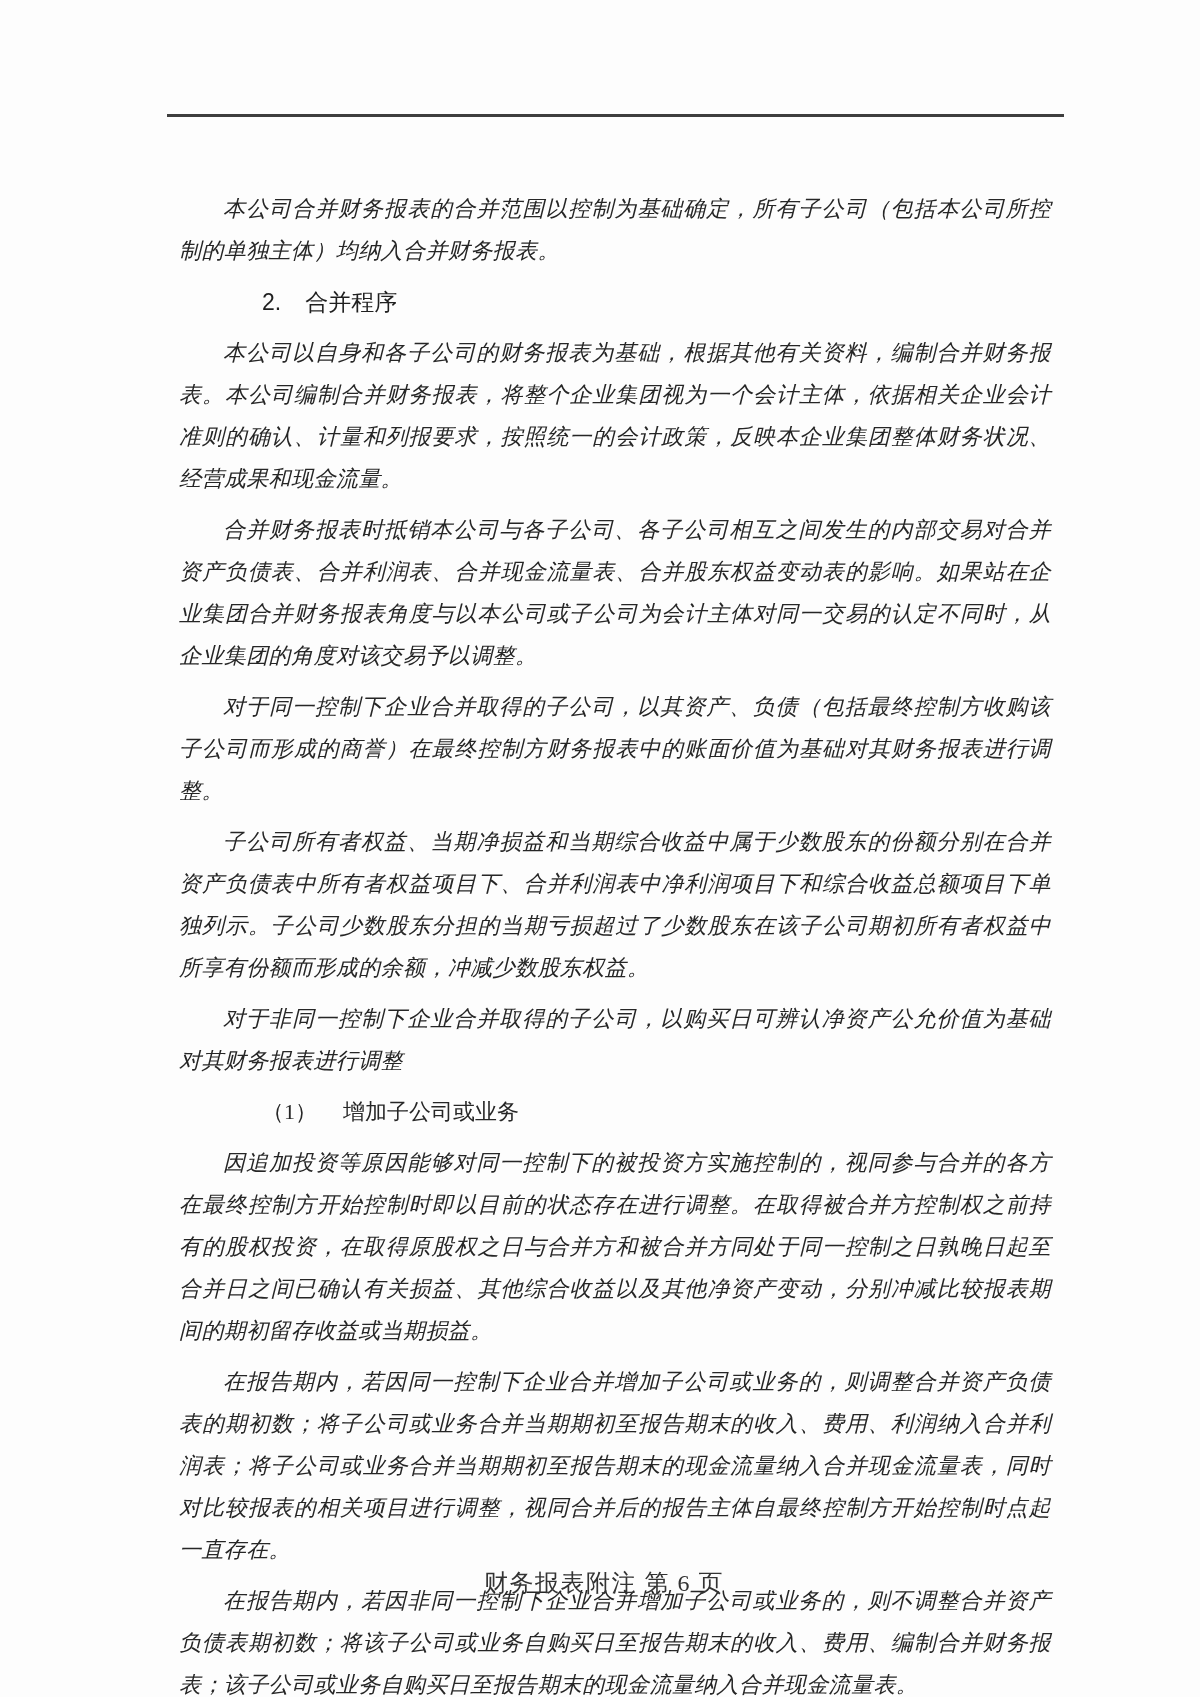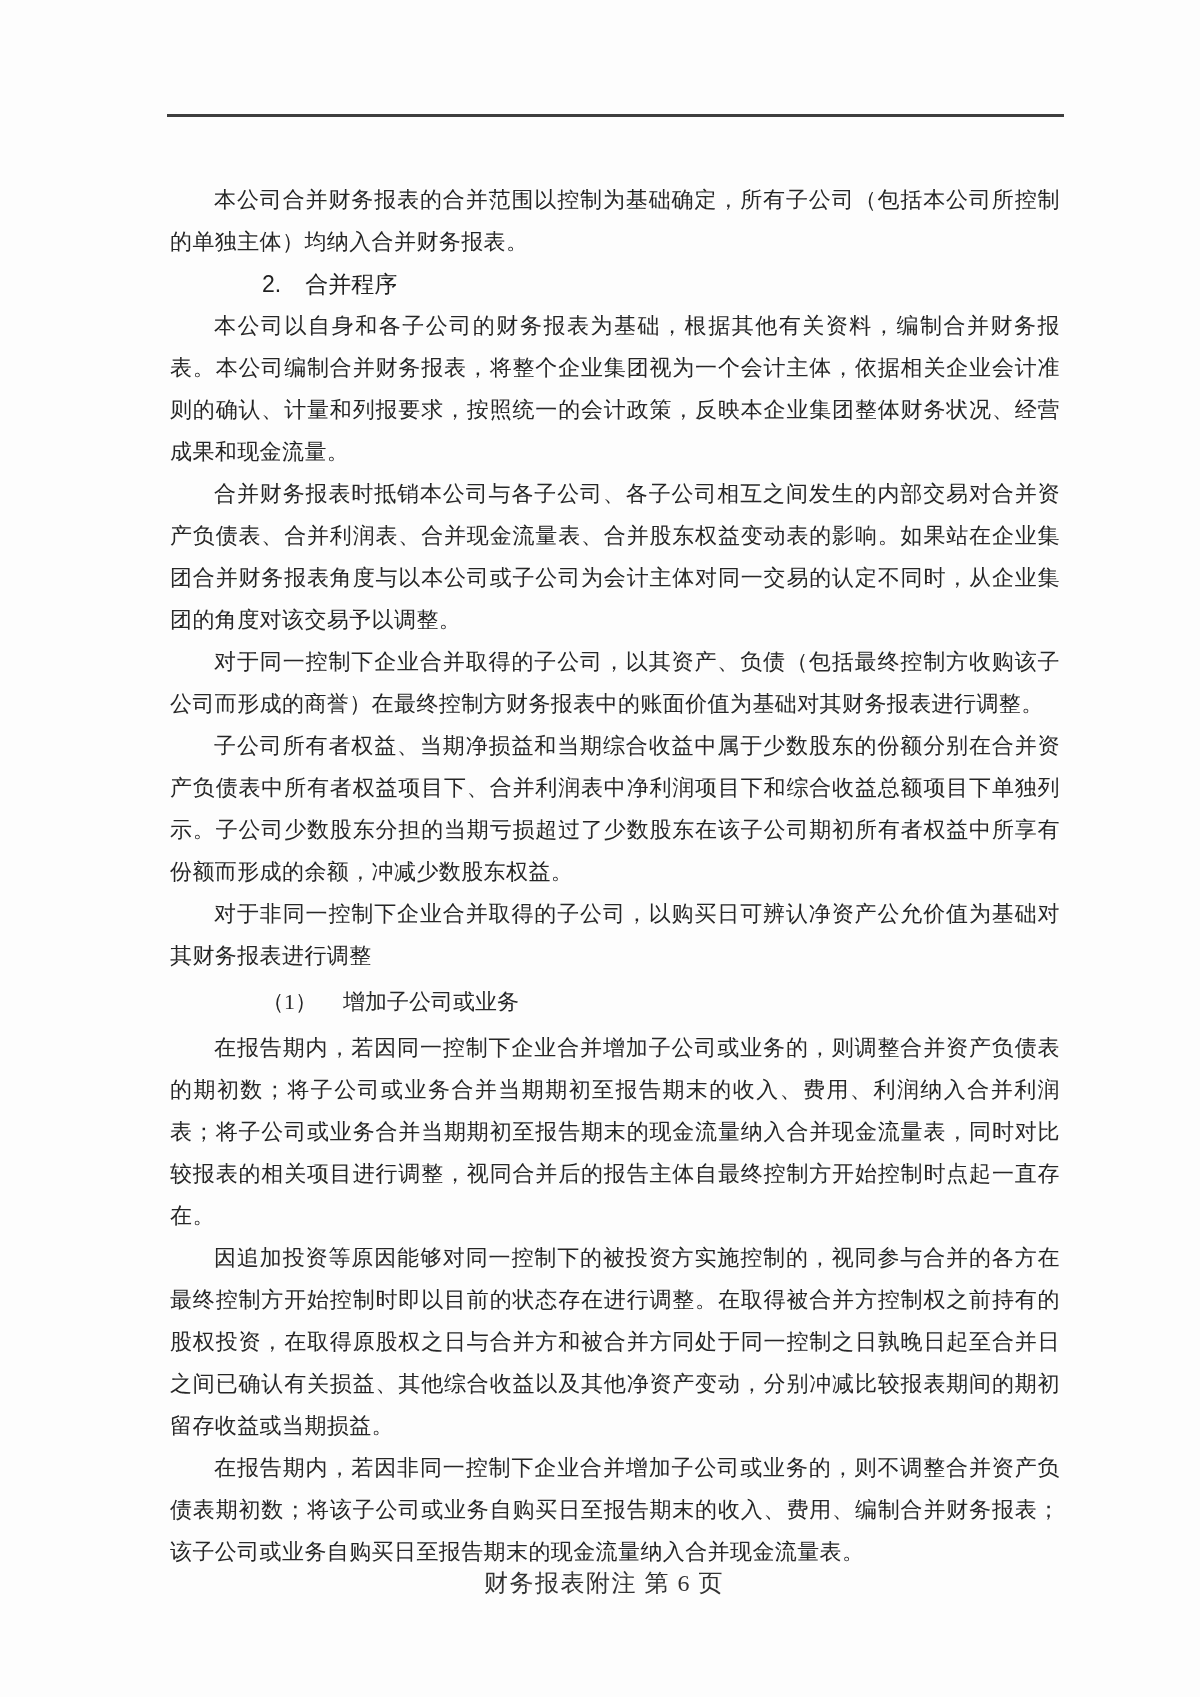--- a/index.html
+++ b/index.html
@@ -27,23 +27,24 @@
     position: absolute;
     left: 170px;
     top: 179px;
     width: 890px;
     font-size: 22px;
     line-height: 42px;
     text-align: justify;
     text-justify: inter-character;
   }
   .para {
-    margin: 0;
+    margin: 9px;
     text-indent: 2em;
     letter-spacing: 0.4px;
+    font-style: italic;
   }
   .heading {
     margin: 0;
     text-indent: 2em;
     font-weight: 400;
     font-size: 23px;
     font-family: "Liberation Sans", "DejaVu Sans", sans-serif;
     color: #1f1f1f;
   }
   .heading .h-num {
@@ -90,23 +91,23 @@
     <p class="para">合并财务报表时抵销本公司与各子公司、各子公司相互之间发生的内部交易对合并资产负债表、合并利润表、合并现金流量表、合并股东权益变动表的影响。如果站在企业集团合并财务报表角度与以本公司或子公司为会计主体对同一交易的认定不同时，从企业集团的角度对该交易予以调整。</p>
 
     <p class="para">对于同一控制下企业合并取得的子公司，以其资产、负债（包括最终控制方收购该子公司而形成的商誉）在最终控制方财务报表中的账面价值为基础对其财务报表进行调整。</p>
 
     <p class="para">子公司所有者权益、当期净损益和当期综合收益中属于少数股东的份额分别在合并资产负债表中所有者权益项目下、合并利润表中净利润项目下和综合收益总额项目下单独列示。子公司少数股东分担的当期亏损超过了少数股东在该子公司期初所有者权益中所享有份额而形成的余额，冲减少数股东权益。</p>
 
     <p class="para">对于非同一控制下企业合并取得的子公司，以购买日可辨认净资产公允价值为基础对其财务报表进行调整</p>
 
     <p class="subheading"><span class="h-num">（1）</span><span class="h-label">增加子公司或业务</span></p>
 
+    <p class="para">因追加投资等原因能够对同一控制下的被投资方实施控制的，视同参与合并的各方在最终控制方开始控制时即以目前的状态存在进行调整。在取得被合并方控制权之前持有的股权投资，在取得原股权之日与合并方和被合并方同处于同一控制之日孰晚日起至合并日之间已确认有关损益、其他综合收益以及其他净资产变动，分别冲减比较报表期间的期初留存收益或当期损益。</p>
+
     <p class="para">在报告期内，若因同一控制下企业合并增加子公司或业务的，则调整合并资产负债表的期初数；将子公司或业务合并当期期初至报告期末的收入、费用、利润纳入合并利润表；将子公司或业务合并当期期初至报告期末的现金流量纳入合并现金流量表，同时对比较报表的相关项目进行调整，视同合并后的报告主体自最终控制方开始控制时点起一直存在。</p>
-
-    <p class="para">因追加投资等原因能够对同一控制下的被投资方实施控制的，视同参与合并的各方在最终控制方开始控制时即以目前的状态存在进行调整。在取得被合并方控制权之前持有的股权投资，在取得原股权之日与合并方和被合并方同处于同一控制之日孰晚日起至合并日之间已确认有关损益、其他综合收益以及其他净资产变动，分别冲减比较报表期间的期初留存收益或当期损益。</p>
 
     <p class="para">在报告期内，若因非同一控制下企业合并增加子公司或业务的，则不调整合并资产负债表期初数；将该子公司或业务自购买日至报告期末的收入、费用、编制合并财务报表；该子公司或业务自购买日至报告期末的现金流量纳入合并现金流量表。</p>
 
   </div>
 
   <div class="footer">财务报表附注 第 6 页</div>
 
 </div>
 
 </body></html>

